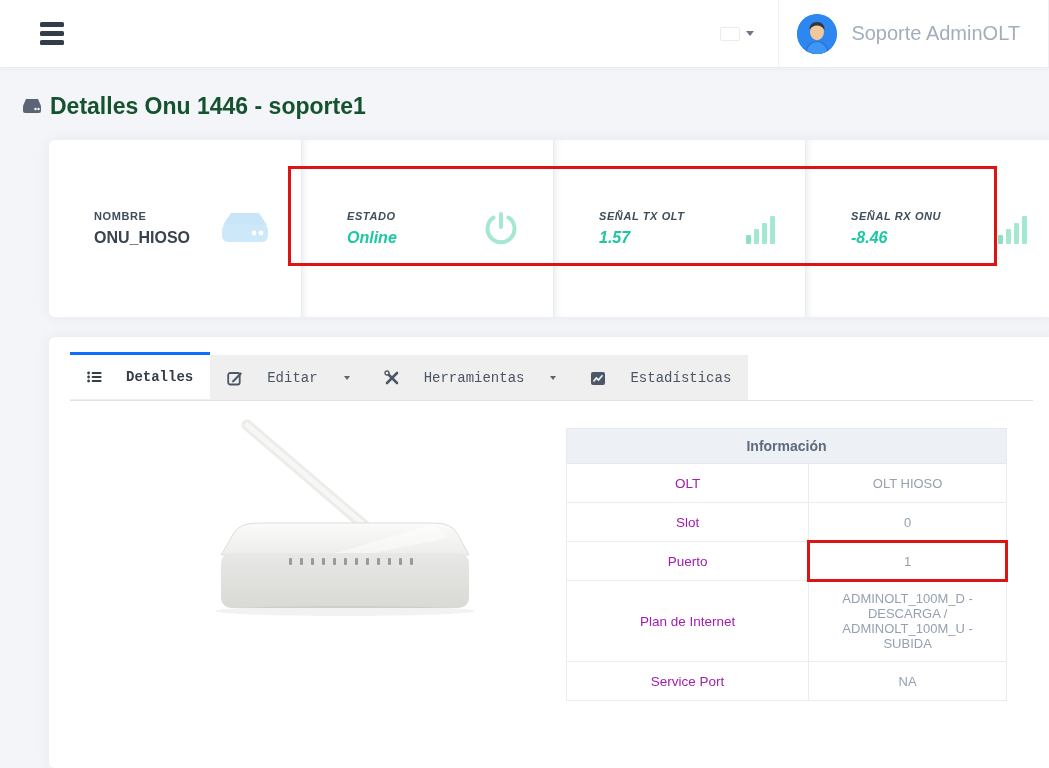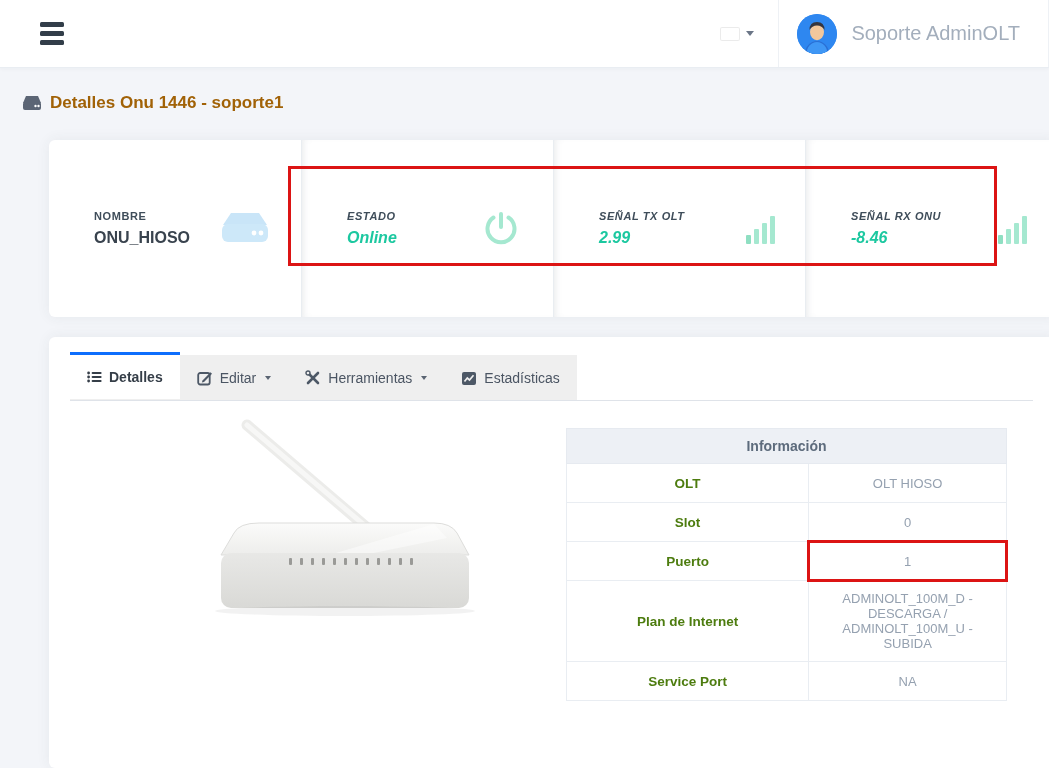--- a/index.html
+++ b/index.html
@@ -32,21 +32,21 @@
     display:flex; align-items:center; gap:14px; height:100%;
     padding:0 28px 0 18px; border-left:1px solid #eef1f5; border-right:1px solid #eef1f5;
     cursor:pointer;
   }
   .avatar { width:40px; height:40px; border-radius:50%; overflow:hidden; background:#2e87f0; flex:0 0 auto; }
   .user-name { font-size:20px; color:#a3aebc; }
   
   .page-title {
     position:absolute; top:93px; left:22px;
     display:flex; align-items:center; gap:8px;
-    font-size:17px; font-weight:bold; color:#a16207;
+    font-size:23px; font-weight:bold; color:#14532d;
   }
   
   .card {
     position:absolute; background:#fff; border-radius:6px;
     box-shadow:0 0 14px rgba(56,65,74,.07);
     margin-left:29px;
   }
   .stats-card { left:20px; top:140px; width:1008px; height:177px; display:flex; }
   .stat {
     width:252px; height:100%; position:relative;
@@ -67,40 +67,40 @@
   .annotation-stats {
     position:absolute; left:288px; top:166px; width:709px; height:100px;
     border:3px solid #dc1414; z-index:5; pointer-events:none;
   }
   
   .main-card { left:20px; top:337px; width:1008px; height:431px; }
   .tabbar { position:relative; margin:18px 24px 0 21px; height:46px; }
   .tabbar::after { content:""; position:absolute; left:0; right:0; bottom:0; height:1px; background:#dfe3e9; }
   .tabs { display:flex; height:46px; width:fit-content; background:#efefef; position:relative; }
   .tab {
-    display:flex; align-items:center; gap:7px; padding:0 17px;
-    font-size:14px; color:#4b5563; cursor:pointer; white-space:nowrap; height:46px;
+    display:flex; align-items:center; gap:24px; padding:0 17px;
+    font-size:14px; color:#4b5563; cursor:pointer; white-space:nowrap; height:46px;font-family:Liberation Mono, monospace;
   }
   .tab .caret { border-top-color:#5a6472; border-left-width:3.5px; border-right-width:3.5px; border-top-width:4.5px; margin-left:2px; }
   .tab.active {
     background:#fff; border-top:3px solid #0d6efd; color:#353e48; font-weight:bold;
     z-index:2; height:47px; margin-top:-3px;
   }
   
   .onu-image { position:absolute; left:130px; top:66px; width:330px; height:232px; }
   .info-table {
     position:absolute; left:517px; top:91px; width:441px;
     border-collapse:collapse; font-size:13.5px; background:#fff;
   }
   .info-table th {
     background:#edf0f5; border:1px solid #e6eaf0; height:35px;
     font-size:14px; font-weight:bold; color:#5d6b7c; text-align:center;
   }
   .info-table td { border:1px solid #e9edf2; text-align:center; padding:10px 12px; height:39px; }
-  .info-table td.lbl { width:243px; font-weight:bold; color:#4d7c0f; }
+  .info-table td.lbl { width:243px; font-weight:normal; color:#a21caf; }
   .info-table td.val { width:198px; color:#95a1b0; font-size:13px; }
   .info-table td.hl { position:relative; }
   .hl-box { position:absolute; left:-2px; top:-2px; right:-2px; bottom:-2px; border:3px solid #dc1414; pointer-events:none; }
   .icon { display:inline-flex; align-items:center; justify-content:center; }
 </style>
 </head>
 <body>
 
 <header class="navbar">
   <div class="hamburger">
@@ -168,21 +168,21 @@
       <svg width="44" height="44" viewBox="0 0 44 44" fill="none">
         <path d="M22 7 v13" stroke="#a5e8d0" stroke-width="4" stroke-linecap="round"></path>
         <path d="M14.5 10.5 a13.5 13.5 0 1 0 15 0" stroke="#a5e8d0" stroke-width="4" stroke-linecap="round"></path>
       </svg>
     </span>
   </div>
 
   <div class="stat">
     <div>
       <div class="stat-label">SEÑAL TX OLT</div>
-      <div class="stat-value green">2.99</div>
+      <div class="stat-value green">1.57</div>
     </div>
     <span class="sig-bars">
         <i></i>
         <i></i>
         <i></i>
         <i></i>
       </span>
   </div>
 
   <div class="stat">

